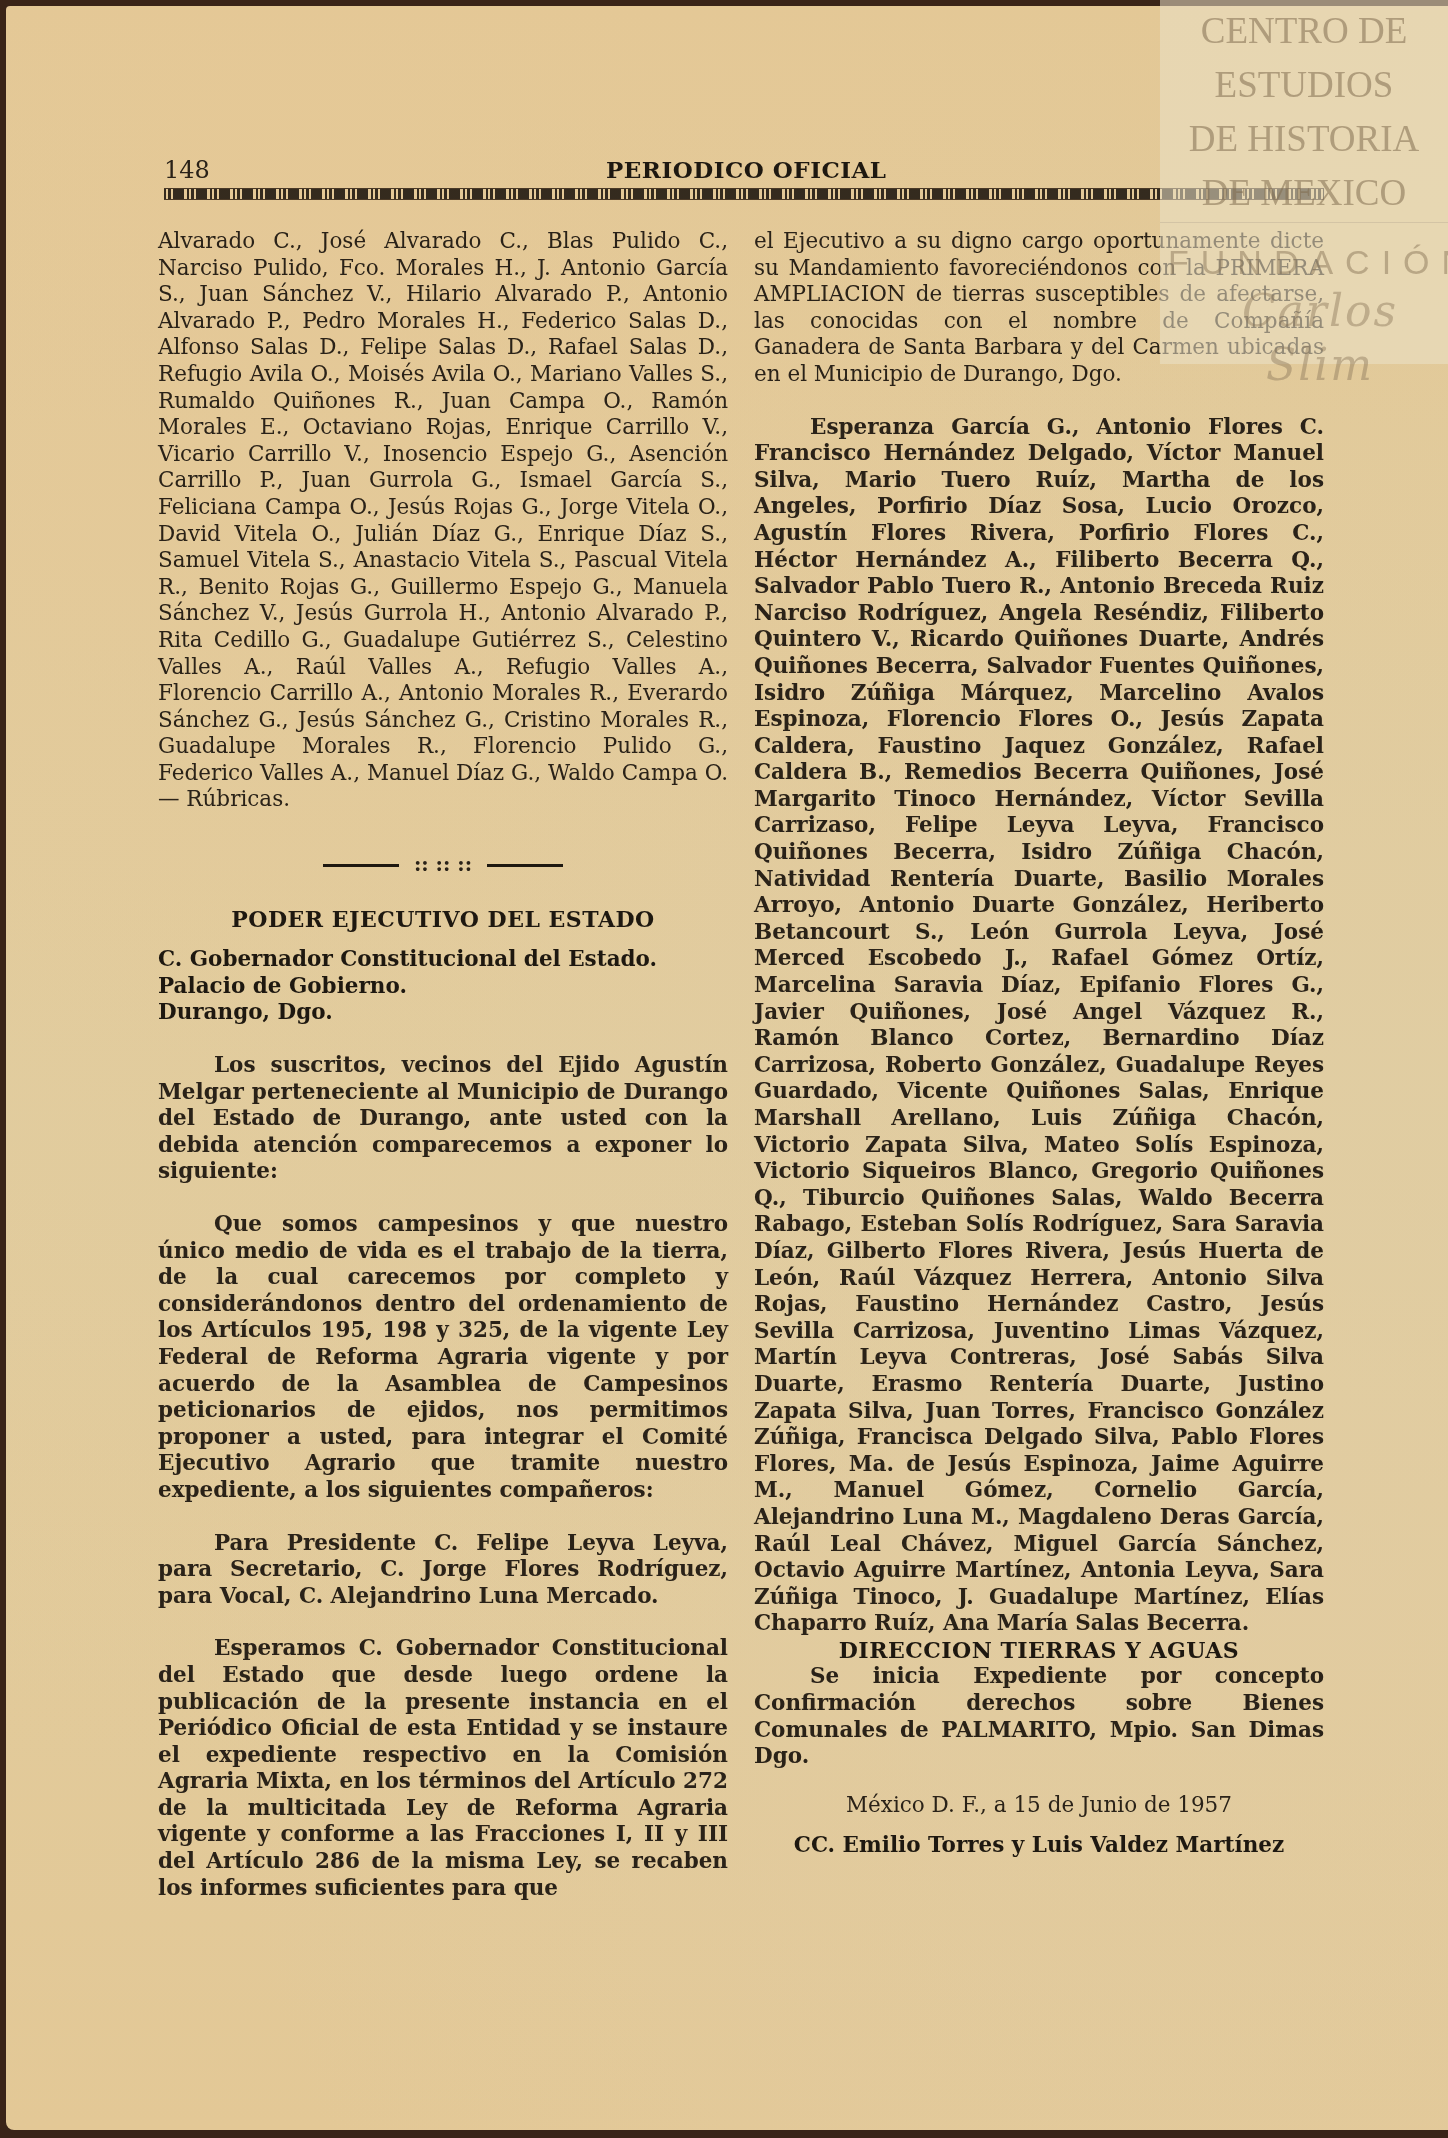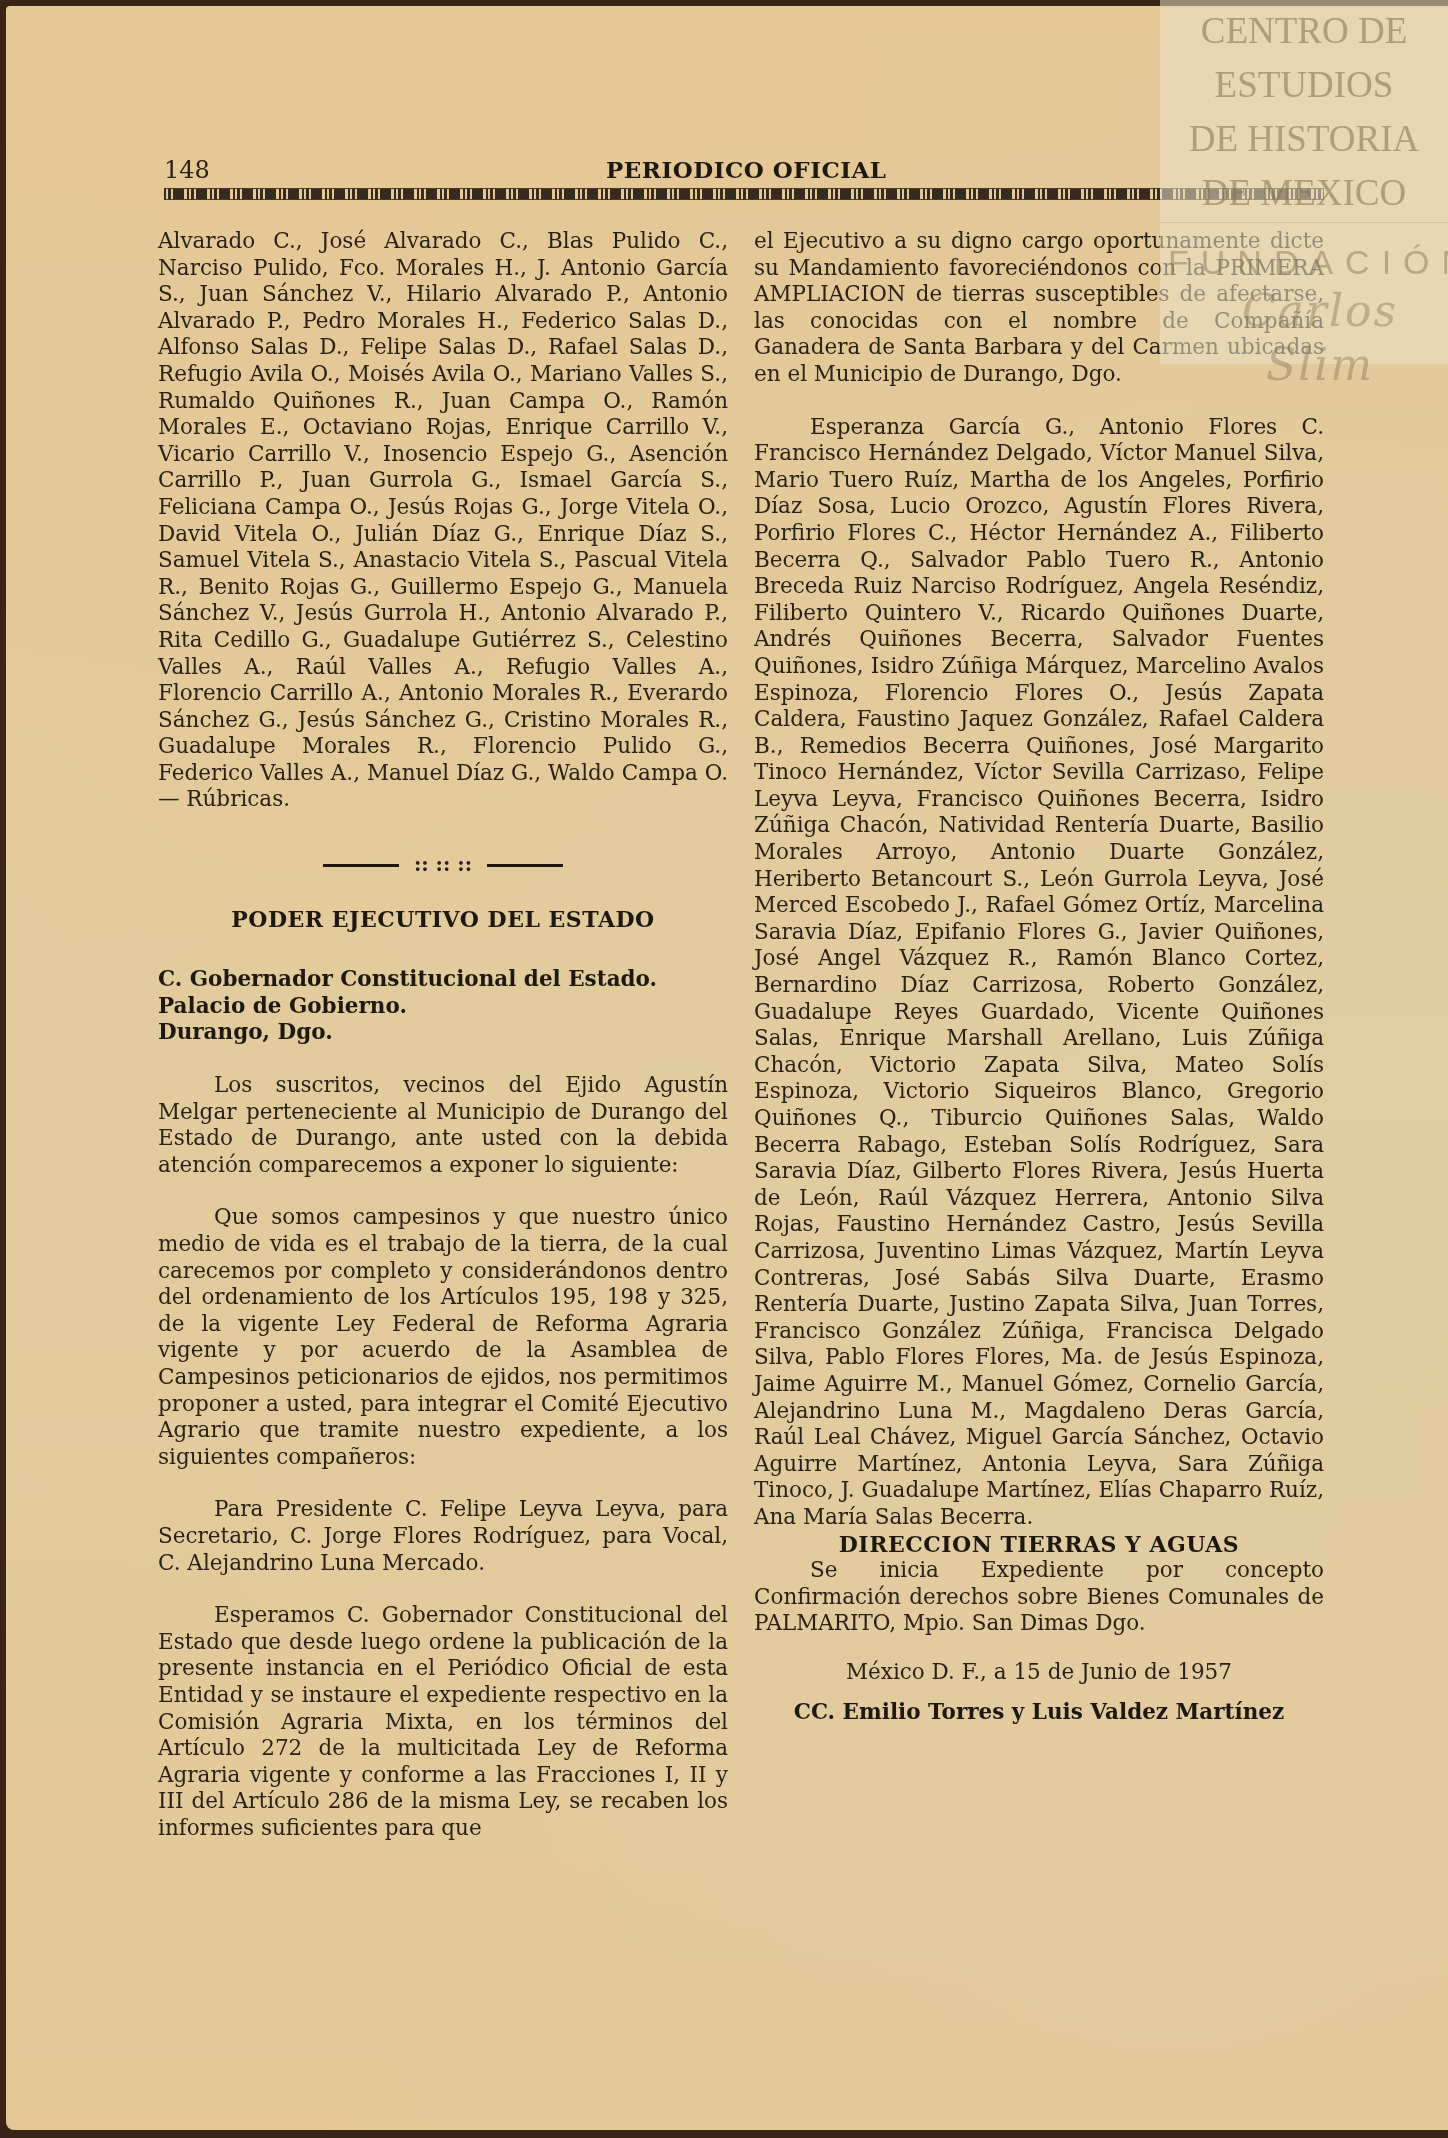--- a/index.html
+++ b/index.html
@@ -66,21 +66,21 @@
     opacity: 0.9;
   }
   .col {
     position: absolute; top: 222px;
     font-size: 21.5px; line-height: 26.6px; color: #2a2218;
     text-align: justify;
   }
   .col-left { left: 152px; width: 570px; }
   .col-right { left: 748px; width: 570px; }
   .col p { margin: 0; }
-  .indent { text-indent: 56px; }
+  .indent { text-indent: 56px; font-weight: bold; }
   .gap { margin-top: 26px !important; }
   .divider-ornament {
     text-align: center; margin: 38px 0 28px 0; font-weight: bold; font-size: 20px;
   }
   .divider-ornament .dash {
     display: inline-block; width: 76px; height: 3px; background: #1e1810; vertical-align: middle; margin: 0 8px;
   }
   .section-heading {
     text-align: center; font-weight: bold; font-size: 22px; letter-spacing: 0.5px;
     color: #1e1810;
@@ -106,21 +106,21 @@
     <p>Alvarado C., José Alvarado C., Blas Pulido C., Narciso Pulido, Fco. Morales H., J. Antonio García S., Juan Sánchez V., Hilario Alvarado P., Antonio Alvarado P., Pedro Morales H., Federico Salas D., Alfonso Salas D., Felipe Salas D., Rafael Salas D., Refugio Avila O., Moisés Avila O., Mariano Valles S., Rumaldo Quiñones R., Juan Campa O., Ramón Morales E., Octaviano Rojas, Enrique Carrillo V., Vicario Carrillo V., Inosencio Espejo G., Asención Carrillo P., Juan Gurrola G., Ismael García S., Feliciana Campa O., Jesús Rojas G., Jorge Vitela O., David Vitela O., Julián Díaz G., Enrique Díaz S., Samuel Vitela S., Anastacio Vitela S., Pascual Vitela R., Benito Rojas G., Guillermo Espejo G., Manuela Sánchez V., Jesús Gurrola H., Antonio Alvarado P., Rita Cedillo G., Guadalupe Gutiérrez S., Celestino Valles A., Raúl Valles A., Refugio Valles A., Florencio Carrillo A., Antonio Morales R., Everardo Sánchez G., Jesús Sánchez G., Cristino Morales R., Guadalupe Morales R., Florencio Pulido G., Federico Valles A., Manuel Díaz G., Waldo Campa O.— Rúbricas.</p>
 
     <div class="divider-ornament">
       <span class="dash"></span>
       <span>:: :: ::</span>
       <span class="dash"></span>
     </div>
 
     <p class="section-heading">PODER EJECUTIVO DEL ESTADO</p>
 
-    <div class="addressee" style="margin-top:34px">
+    <div class="addressee" style="margin-top:14px">
       <div>C. Gobernador Constitucional del Estado.</div>
       <div>Palacio de Gobierno.</div>
       <div>Durango, Dgo.</div>
     </div>
 
     <p class="indent gap">Los suscritos, vecinos del Ejido Agustín Melgar perteneciente al Municipio de Durango del Estado de Durango, ante usted con la debida atención comparecemos a exponer lo siguiente:</p>
     <p class="indent gap">Que somos campesinos y que nuestro único medio de vida es el trabajo de la tierra, de la cual carecemos por completo y considerándonos dentro del ordenamiento de los Artículos 195, 198 y 325, de la vigente Ley Federal de Reforma Agraria vigente y por acuerdo de la Asamblea de Campesinos peticionarios de ejidos, nos permitimos proponer a usted, para integrar el Comité Ejecutivo Agrario que tramite nuestro expediente, a los siguientes compañeros:</p>
     <p class="indent gap">Para Presidente C. Felipe Leyva Leyva, para Secretario, C. Jorge Flores Rodríguez, para Vocal, C. Alejandrino Luna Mercado.</p>
     <p class="indent gap">Esperamos C. Gobernador Constitucional del Estado que desde luego ordene la publicación de la presente instancia en el Periódico Oficial de esta Entidad y se instaure el expediente respectivo en la Comisión Agraria Mixta, en los términos del Artículo 272 de la multicitada Ley de Reforma Agraria vigente y conforme a las Fracciones I, II y III del Artículo 286 de la misma Ley, se recaben los informes suficientes para que</p>
   </div>

